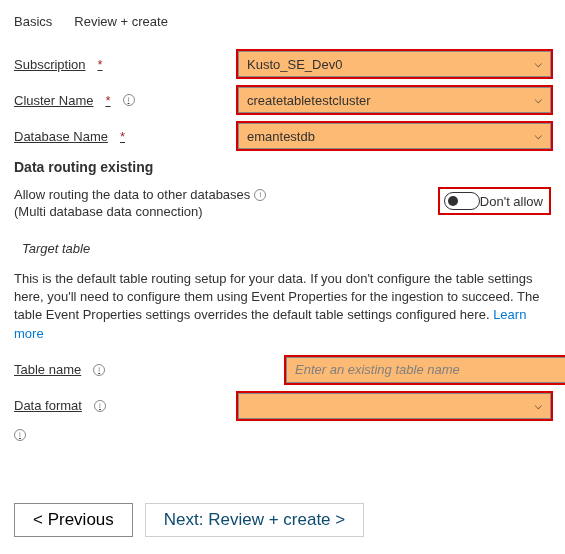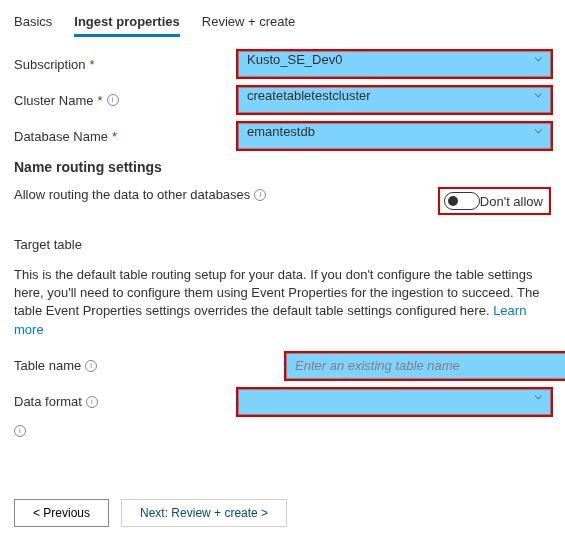--- a/index.html
+++ b/index.html
@@ -32,22 +32,23 @@
   }
   .row {
     display: flex;
     align-items: center;
     margin-bottom: 10px;
   }
   .label-col {
     width: 224px;
     display: flex;
     align-items: center;
-    gap: 4px;
-    font-size: 13px;
+    gap: 12px;
+    font-size: 13px;
+    text-decoration: underline;
   }
   .req { color: #a4262c; }
   .info-icon {
     display: inline-flex;
     align-items: center;
     justify-content: center;
     width: 12px;
     height: 12px;
     border: 1px solid #8a8886;
     border-radius: 50%;
@@ -59,23 +60,24 @@
   .control-col {
     flex: 1;
   }
   .select, .text-input {
     width: 100%;
     height: 26px;
     border: 1px solid #8a8886;
     padding: 0 8px;
     font-size: 13px;
     font-family: inherit;
-    background: #7dd3fc;
-    color: #323130;
-    display: flex;
+    background: #fdba74;
+    color: #323130;
+    display: flex;
+    align-items: center;
     justify-content: space-between;
     cursor: pointer;
   }
   .text-input {
     cursor: text;
   }
   .text-input::placeholder { color: #808080; font-style: italic; }
   .highlight {
     outline: 2px solid #d40000;
     outline-offset: 0;
@@ -120,55 +122,55 @@
     width: 10px;
     height: 10px;
     background: #323130;
     border-radius: 50%;
     position: absolute;
     top: 3px;
     left: 3px;
   }
   .target-title {
     font-size: 13px;
-    margin: 22px 0 14px 0;
+    margin: 22px 0 14px 8px;
+    font-style: italic;
   }
   .desc {
     font-size: 13px;
     line-height: 1.4;
     margin-bottom: 14px;
   }
   .link { color: #0078d4; cursor: pointer; }
   .footer {
     margin-top: 62px;
     display: flex;
     gap: 12px;
   }
   .btn {
     border: 1px solid #8a8886;
     background: #fff;
     padding: 6px 18px;
-    font-size: 12px;
+    font-size: 17px;
     font-family: inherit;
     cursor: pointer;
   }
   .btn.disabled {
     color: #0c4a6e;
     border-color: #cfcfcf;
     cursor: default;
   }
   input.text-input { font-style: italic; margin-left: 48px; }
   input.text-input:not(:placeholder-shown){ font-style: normal; }
 </style>
 </head>
 <body>
 
 <div class="tabs">
   <div class="tab">Basics</div>
-  <div class="tab active">Ingest properties</div>
   <div class="tab">Review + create</div>
 </div>
 
 <div class="row">
   <div class="label-col">
     <span>Subscription</span>
       <span class="req">*</span>
   </div>
   <div class="control-col">
     <div class="select highlight">
@@ -198,28 +200,29 @@
       <span class="req">*</span>
   </div>
   <div class="control-col">
     <div class="select highlight">
       <span>emantestdb</span>
       <span class="chev">⌵</span>
     </div>
   </div>
 </div>
 
-<div class="section-title">Name routing settings</div>
+<div class="section-title">Data routing existing</div>
 
 <div class="toggle-row">
   <div class="toggle-label">
     <div class="toggle-label-top">
       <span>Allow routing the data to other databases</span>
       <span class="info-icon">i</span>
     </div>
+    <span>(Multi database data connection)</span>
   </div>
   <div class="toggle-container">
     <div class="toggle">
       <div class="knob"></div>
     </div>
     <span>Don't allow</span>
   </div>
 </div>
 
 <div class="target-title">Target table</div>

